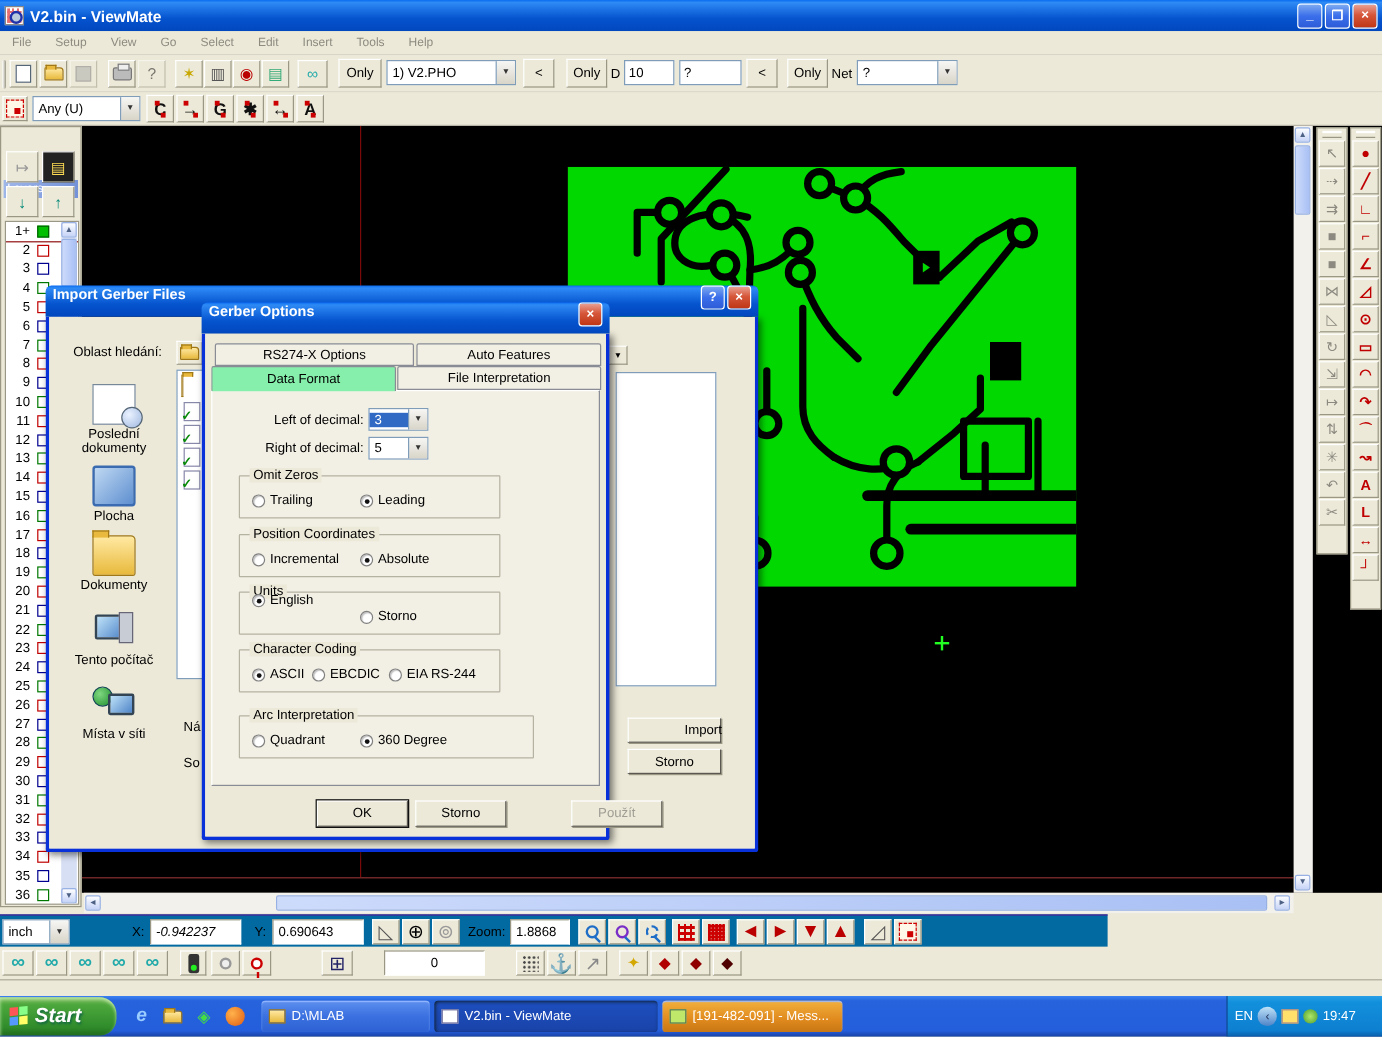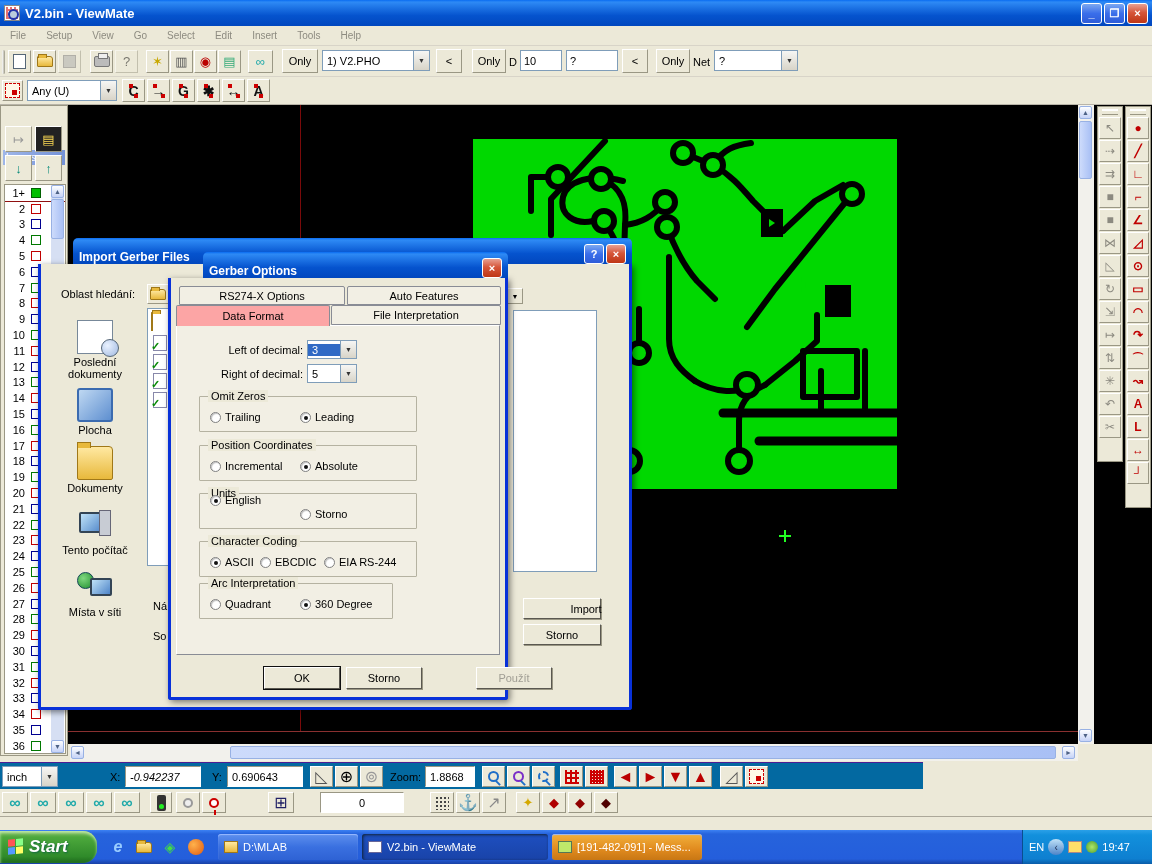--- a/index.html
+++ b/index.html
@@ -90,35 +90,35 @@
   .pbtn { width:22px; height:22px; margin:1px auto; background:#ECE9D8; border:1px solid; border-color:#fff #9A9784 #9A9784 #fff;
     display:flex; align-items:center; justify-content:center; font-size:12px; }
   .pbtn.gray { color:#8C8A80; }
   .pbtn.red { color:#C00000; font-weight:bold; }
 
   
   .dlg { position:absolute; background:#ECE9D8; border:3px solid #0831D9; border-top:none; border-radius:0 0 3px 3px;
     box-shadow:2px 2px 6px rgba(0,0,0,.5); }
   .dlg-title { position:absolute; left:-3px; right:-3px; top:-26px; height:26px; border-radius:5px 5px 0 0;
     background:linear-gradient(180deg,#0A6CF1 0%,#2E8AF5 8%,#0553CE 60%,#0147BE 100%);
-    color:#fff; font-weight:bold; font-size:12px; display:flex; align-items:flex-end; padding:0 6px;margin-left:35px; }
+    color:#fff; font-weight:bold; font-size:12px; display:flex; align-items:flex-start; padding:0 6px; }
   .dlg-title .btns { margin-left:auto; display:flex; gap:2px; }
   .groupbox { position:absolute; border:1px solid #B5B2A1; border-radius:1px; }
   .groupbox > .glabel { position:absolute; top:-7px; left:8px; background:#ECE9D8; padding:0 3px; font-size:11px; }
   .radio-opt { position:absolute; display:flex; align-items:center; gap:4px; font-size:11px; }
   .rad { width:11px; height:11px; border-radius:50%; border:1px solid #808080; background:#fff;
     box-shadow:inset 1px 1px 1px rgba(0,0,0,.25); position:relative; }
   .rad.on::after { content:""; position:absolute; left:3px; top:3px; width:4px; height:4px; border-radius:50%; background:#111; }
   .cbtn { position:absolute; background:#ECE9D8; border:1px solid; border-color:#fff #5A5850 #5A5850 #fff;
     box-shadow:1px 1px 0 #9A9784; font-size:11px; display:flex; align-items:center; justify-content:center; }
   .cbtn.default { outline:1px solid #101010; }
   .cbtn.disabled { color:#A09E94;margin-left:48px; }
   .tab { position:absolute; background:#F2EFE4; border:1px solid #898C95; border-radius:2px 2px 0 0; font-size:11px;
     display:flex; align-items:center; justify-content:center; }
-  .tab.active { background:#fca5a5; border-bottom:none; z-index:2; }
+  .tab.active { background:#86efac; border-bottom:none; z-index:2; }
   .tpanel { position:absolute; background:#F2EFE4; border:1px solid; border-color:#fff #898C95 #898C95 #fff; }
 
   
   .place { position:absolute; width:96px; text-align:center; font-size:11px; color:#000; }
   .place .pic { width:36px; height:34px; margin:0 auto 2px; position:relative; }
   .pic-doc { background:#fff; border:1px solid #789; width:24px; height:30px; margin:0 auto; position:relative; }
   .pic-doc::after { content:""; position:absolute; right:-7px; bottom:-4px; width:16px; height:16px; border-radius:50%;
      background:radial-gradient(circle at 35% 35%,#EAF2FF,#9FB8E0); border:1px solid #567; }
   .pic-desk { width:28px; height:26px; margin:2px auto; background:linear-gradient(135deg,#BFD8F2,#5E8FD0); border:2px solid #3B6BB0; border-radius:3px; }
   .pic-fold { width:30px; height:22px; margin:5px auto; background:linear-gradient(#FFE9A2,#E8B93C); border:1px solid #A07818; border-radius:2px 4px 2px 2px; position:relative; }
@@ -690,21 +690,21 @@
           </div>
           <div class="radio-opt" style="left: 60px; top: 14px;">
             <span class="rad"></span>
             <span>EBCDIC</span>
           </div>
           <div class="radio-opt" style="left: 124px; top: 14px;">
             <span class="rad"></span>
             <span>EIA RS-244</span>
           </div>
         </div>
-        <div class="groupbox" style="left: 28px; top: 305px; width: 194px; height: 36px; text-decoration: underline;">
+        <div class="groupbox" style="left: 28px; top: 318px; width: 246px; height: 36px; text-decoration: underline;">
           <span class="glabel">Arc Interpretation</span>
           <div class="radio-opt" style="left: 10px; top: 14px;">
             <span class="rad"></span>
             <span>Quadrant</span>
           </div>
           <div class="radio-opt" style="left: 100px; top: 14px;">
             <span class="rad on"></span>
             <span>360 Degree</span>
           </div>
         </div>

